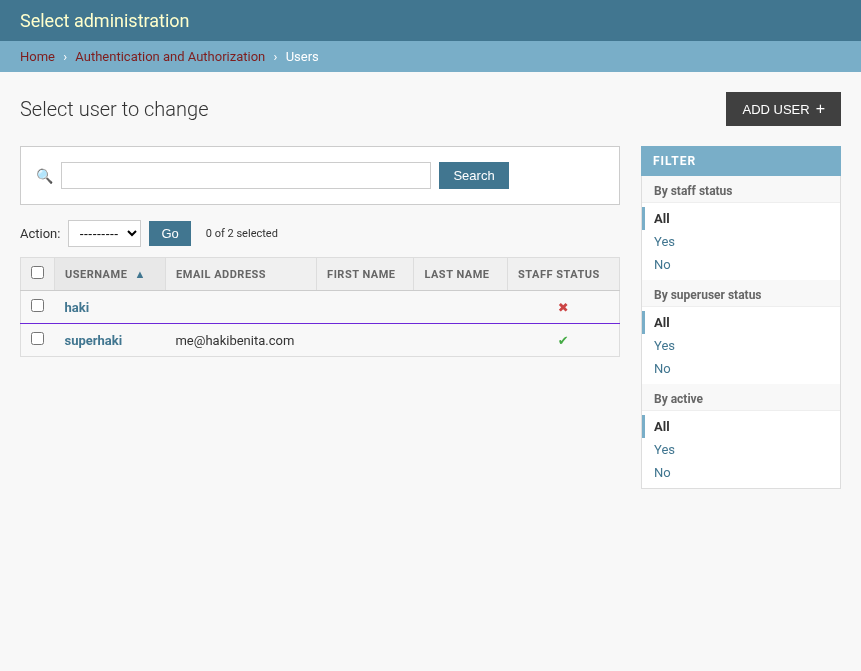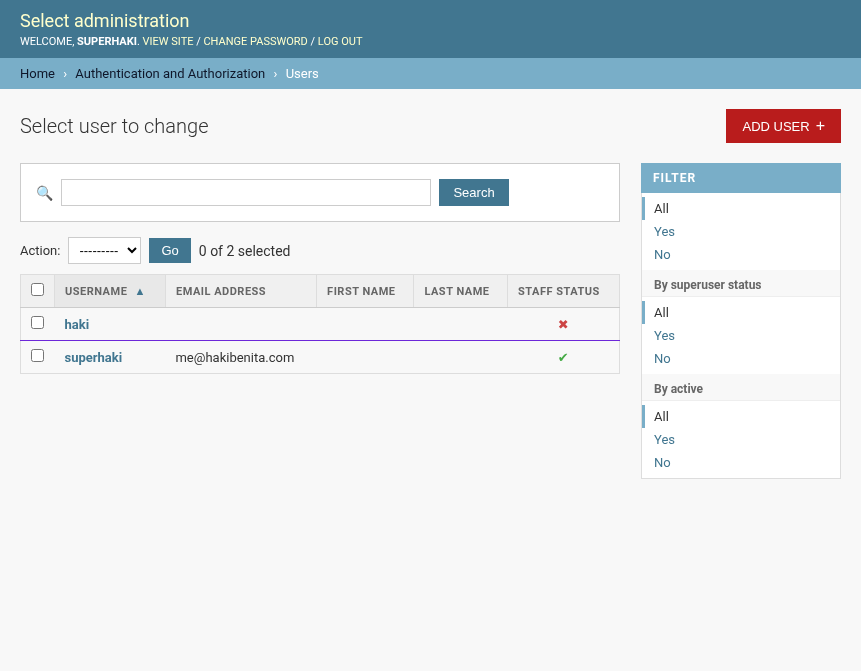--- a/index.html
+++ b/index.html
@@ -7,31 +7,31 @@
 
     
     #header { background: #417690; padding: 10px 20px; }
     #header h1 { color: #ffc; font-size: 18px; font-weight: normal; }
     #user-tools { color: #fff; font-size: 11px; margin-top: 4px; }
     #user-tools a { color: #ffc; text-decoration: none; }
     #user-tools span.username { font-weight: bold; color: #fff; }
 
     
     #breadcrumbs { background: #79aec8; padding: 8px 20px; font-size: 13px; color: #fff; }
-    #breadcrumbs a { color: #0f172a; text-decoration: none; }
+    #breadcrumbs a { color: #7f1d1d; text-decoration: none; }
     #breadcrumbs .separator { margin: 0 5px; color: #fff; }
 
     
     #content { padding: 20px; }
 
     .page-header { display: flex; justify-content: space-between; align-items: center; margin-bottom: 20px; }
     .page-title { font-size: 20px; font-weight: 300; color: #333; }
 
     .add-user-btn {
-      background: #b91c1c;
+      background: #404040;
       color: #fff;
       border: none;
       padding: 8px 16px;
       font-size: 13px;
       cursor: pointer;
       display: flex;
       align-items: center;
       gap: 6px;
       text-decoration: none;
     }
@@ -82,21 +82,21 @@
       cursor: pointer;
     }
     .go-btn {
       background: #417690;
       color: #fff;
       border: none;
       padding: 5px 12px;
       font-size: 13px;
       cursor: pointer;
     }
-    .selected-count { font-size: 14px; color: #333; margin-left: 0; }
+    .selected-count { font-size: 11px; color: #333; margin-left: 7px; }
 
     
     .results-table {
       width: 100%;
       max-width: 600px;
       border-collapse: collapse;
       border: 1px solid #ddd;
     }
     .results-table th {
       background: #f0f0f0;
@@ -160,35 +160,28 @@
     }
     .filter-items { padding: 4px 0; }
     .filter-item {
       padding: 4px 12px;
       font-size: 13px;
       cursor: pointer;
       display: block;
       color: #417690;
       text-decoration: none;
     }
-    .filter-item.active { color: #333; font-weight: normal; border-left: 3px solid #79aec8; padding-left: 9px; }
+    .filter-item.active { color: #333; font-weight: bold; border-left: 3px solid #79aec8; padding-left: 9px; }
     .filter-divider { border-bottom: 1px solid #eee; }
   </style>
 </head>
 <body>
 
 <div id="header">
   <h1>Select administration</h1>
-  <div id="user-tools">
-    <span>WELCOME,</span>
-    <span class="username">SUPERHAKI</span>.
-    <a href="#">VIEW SITE</a> /
-    <a href="#">CHANGE PASSWORD</a> /
-    <a href="#">LOG OUT</a>
-  </div>
 </div>
 
 <div id="breadcrumbs">
   <a href="#">Home</a>
   <span class="separator">›</span>
   <a href="#">Authentication and Authorization</a>
   <span class="separator">›</span>
   <span>Users</span>
 </div>
 
@@ -255,20 +248,21 @@
               <td class="status-icon"><span class="status-true">✔</span></td>
             </tr>
           </tbody>
       </table>
 
     </div>
 
     <div class="filter-sidebar">
       <div class="filter-header">FILTER</div>
       <div class="filter-section" id="filter-groups">
+      <div class="filter-group-title filter-divider">By staff status</div>
           <div class="filter-items">
             <a href="#" class="filter-item active">All</a>
             <a href="#" class="filter-item">Yes</a>
             <a href="#" class="filter-item">No</a>
           </div>
           <div class="filter-group-title filter-divider">By superuser status</div>
           <div class="filter-items">
             <a href="#" class="filter-item active">All</a>
             <a href="#" class="filter-item">Yes</a>
             <a href="#" class="filter-item">No</a>

